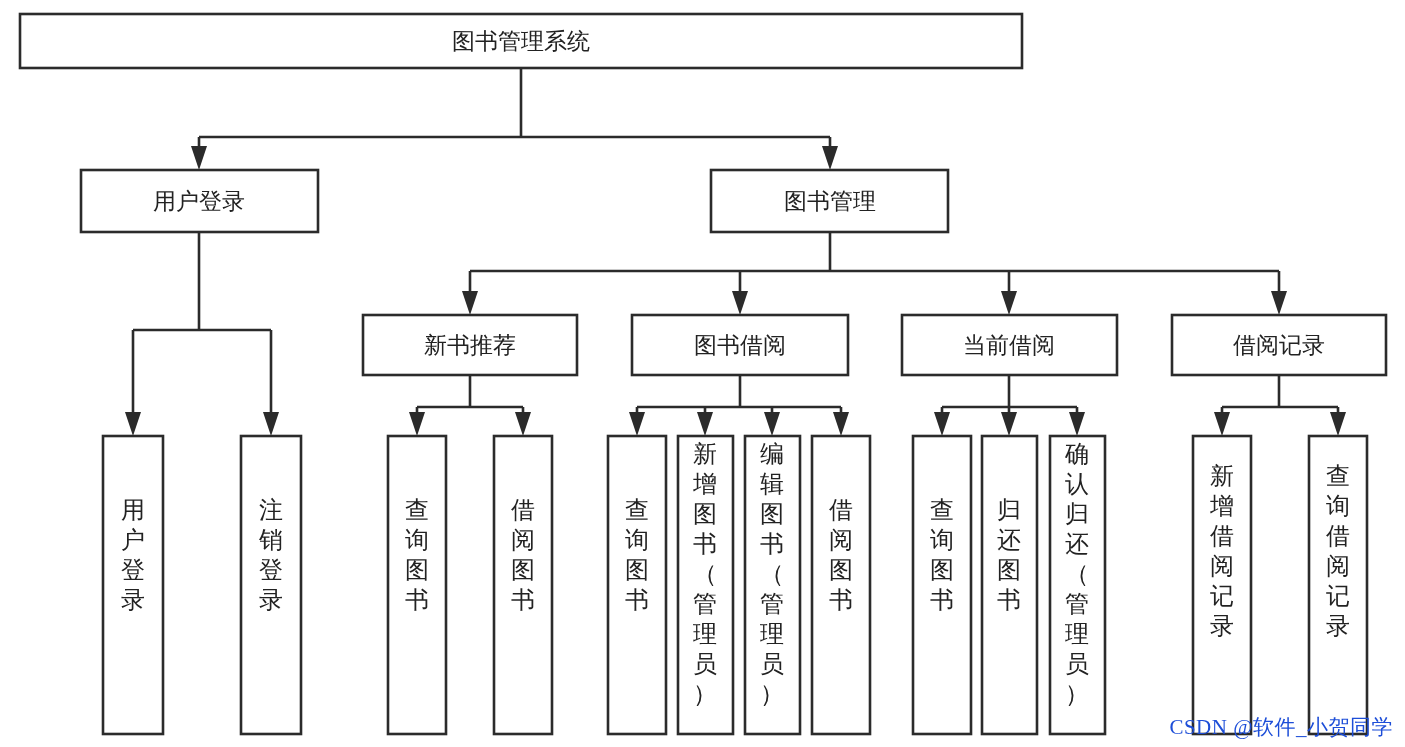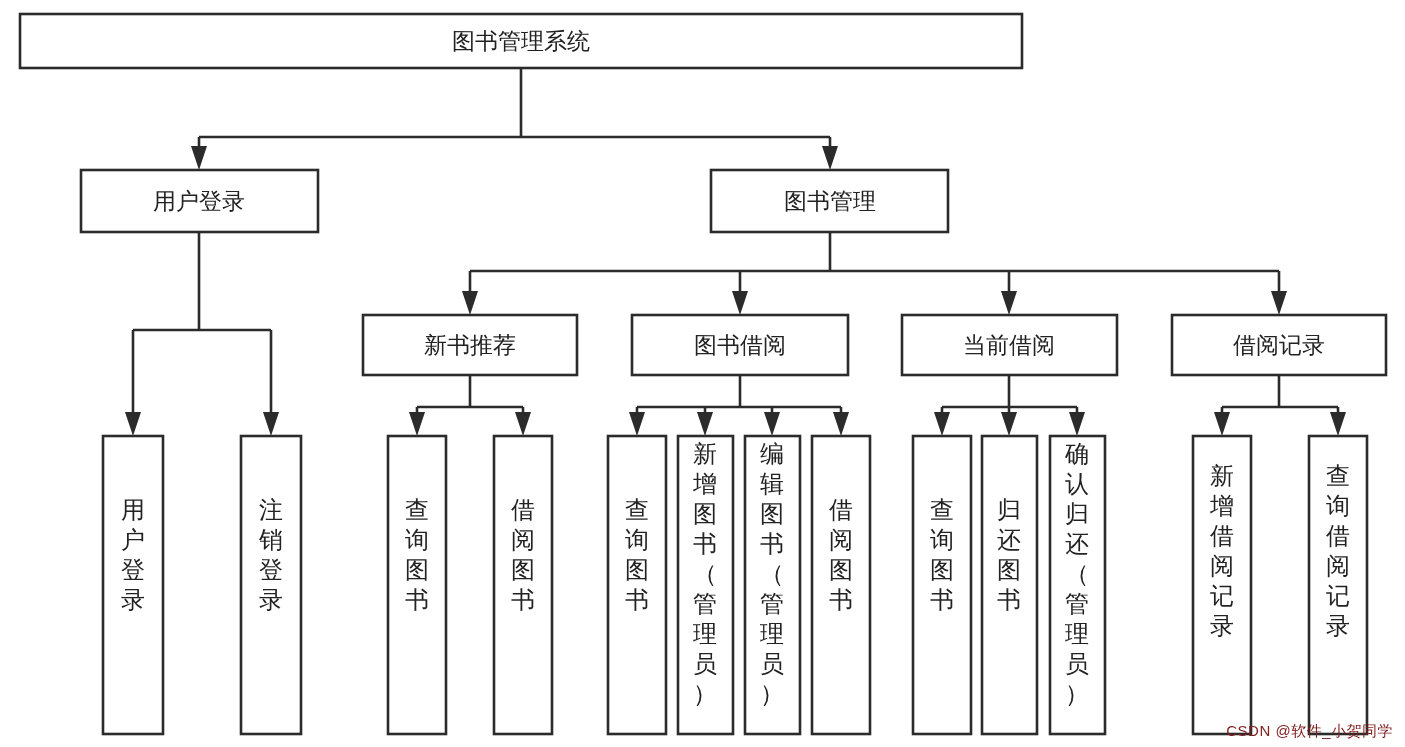--- a/index.html
+++ b/index.html
@@ -43,23 +43,23 @@
     fill: none;
   }
   .arrow-head {
     fill: #2b2b2b;
     stroke: none;
   }
   .watermark {
     position: absolute;
     right: 12px;
     bottom: 6px;
-    color: #7f1d1d;
-    font-size: 15px;
-    font-family: Liberation Sans, sans-serif;
+    color: #1d4ed8;
+    font-size: 21px;
+    font-family: Liberation Serif, serif;
     white-space: nowrap;
     user-select: none;
     letter-spacing: 0.5px;
   }
 </style>
 </head>
 <body>
 
 <svg id="diagram" viewBox="0 0 1405 747" xmlns="http://www.w3.org/2000/svg">
 

